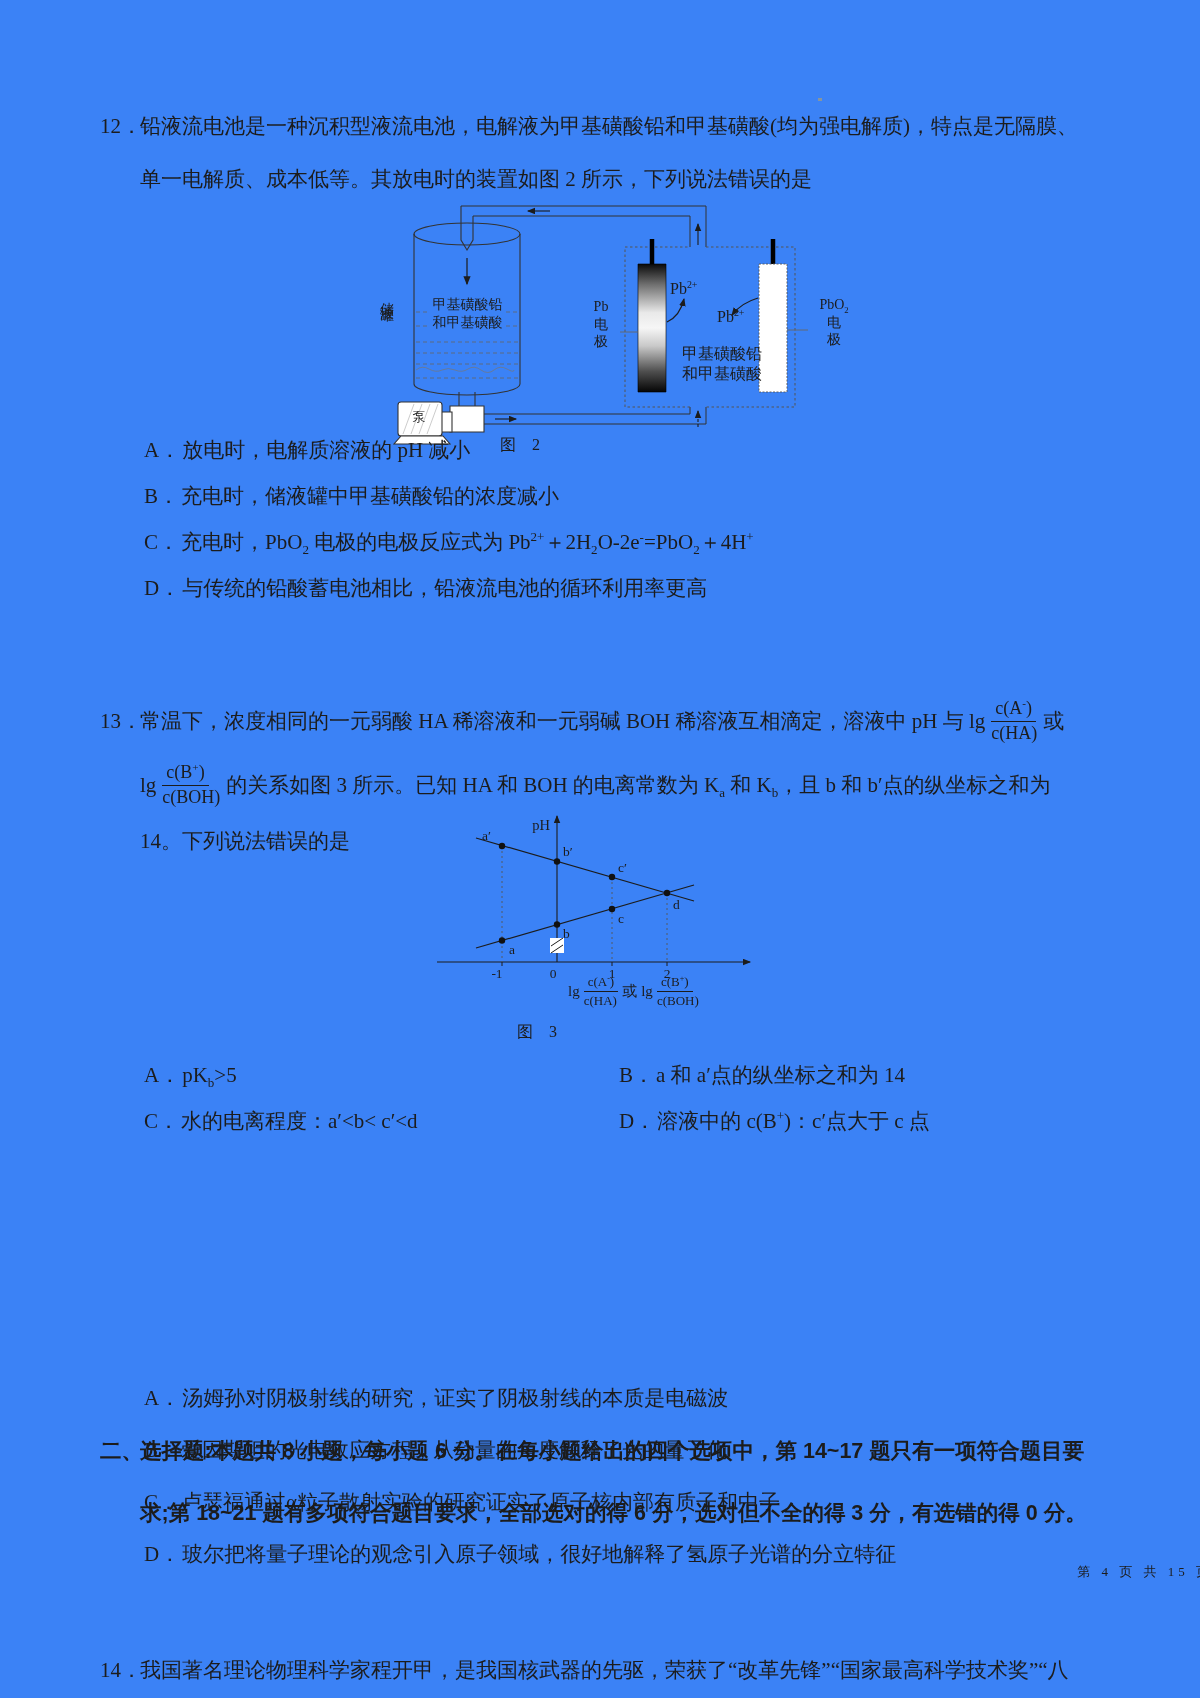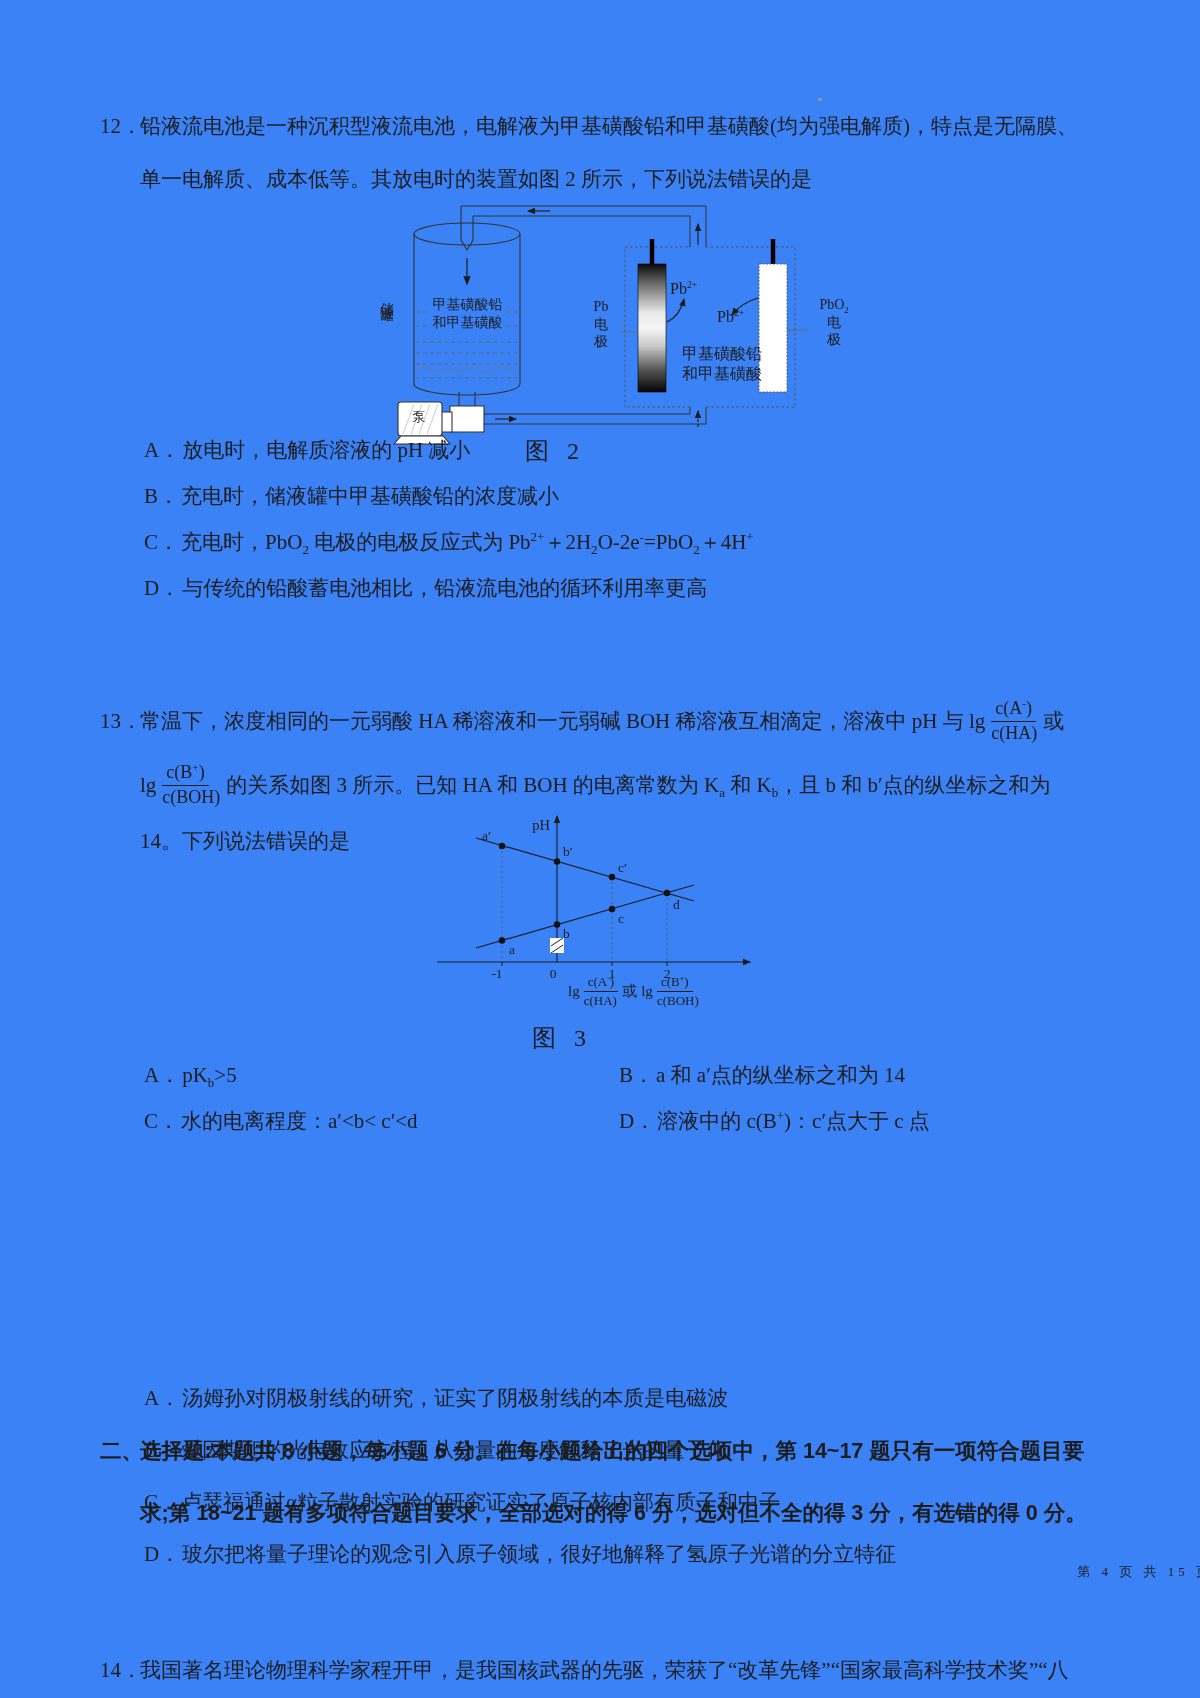--- a/index.html
+++ b/index.html
@@ -18,21 +18,21 @@
   .fline{display:flex;align-items:center;white-space:nowrap;}
   .fl1{height:62px;}
   .fl2{height:66px;}
   .fl3{height:46px;line-height:46px;display:block;}
   .frac{display:inline-flex;flex-direction:column;align-items:flex-start;font-size:18px;line-height:1.2;margin:0 6px;vertical-align:middle;}
   .frac .num{border-bottom:1.3px solid #1c1c1c;padding:0 4px 1px;}
   .frac .den{padding-top:1px;}
   
   .fig{position:absolute;}
   .figlabel{position:absolute;text-align:center;line-height:1.25;}
-  .fcap{position:absolute;text-align:center;font-size:24px;letter-spacing:6px;}
+  .fcap{position:absolute;font-size:16px;letter-spacing:6px;}
   svg line,svg path,svg ellipse,svg rect{vector-effect:non-scaling-stroke;}
   .svgtext{font-family:"Liberation Serif","DejaVu Serif",serif;fill:#1c1c1c;}
   .f2label{font-size:14px;}
   .f2small{font-size:16px;}
   .sec{font-family:"Liberation Sans","DejaVu Sans",sans-serif;font-weight:bold;font-size:21.5px;}
   .sec .line{line-height:62px;height:62px;}
   .footer{position:absolute;left:0;top:1563px;width:1200px;text-align:right;font-size:13px;letter-spacing:4px;margin-left:13px;}
   .speck{position:absolute;left:818px;top:98px;width:4px;height:3px;background:#9a9a8a;opacity:.8;}
   .colB{position:absolute;left:475px;top:0;}
   .two-col-row{position:relative;height:46px;line-height:46px;white-space:nowrap;}

